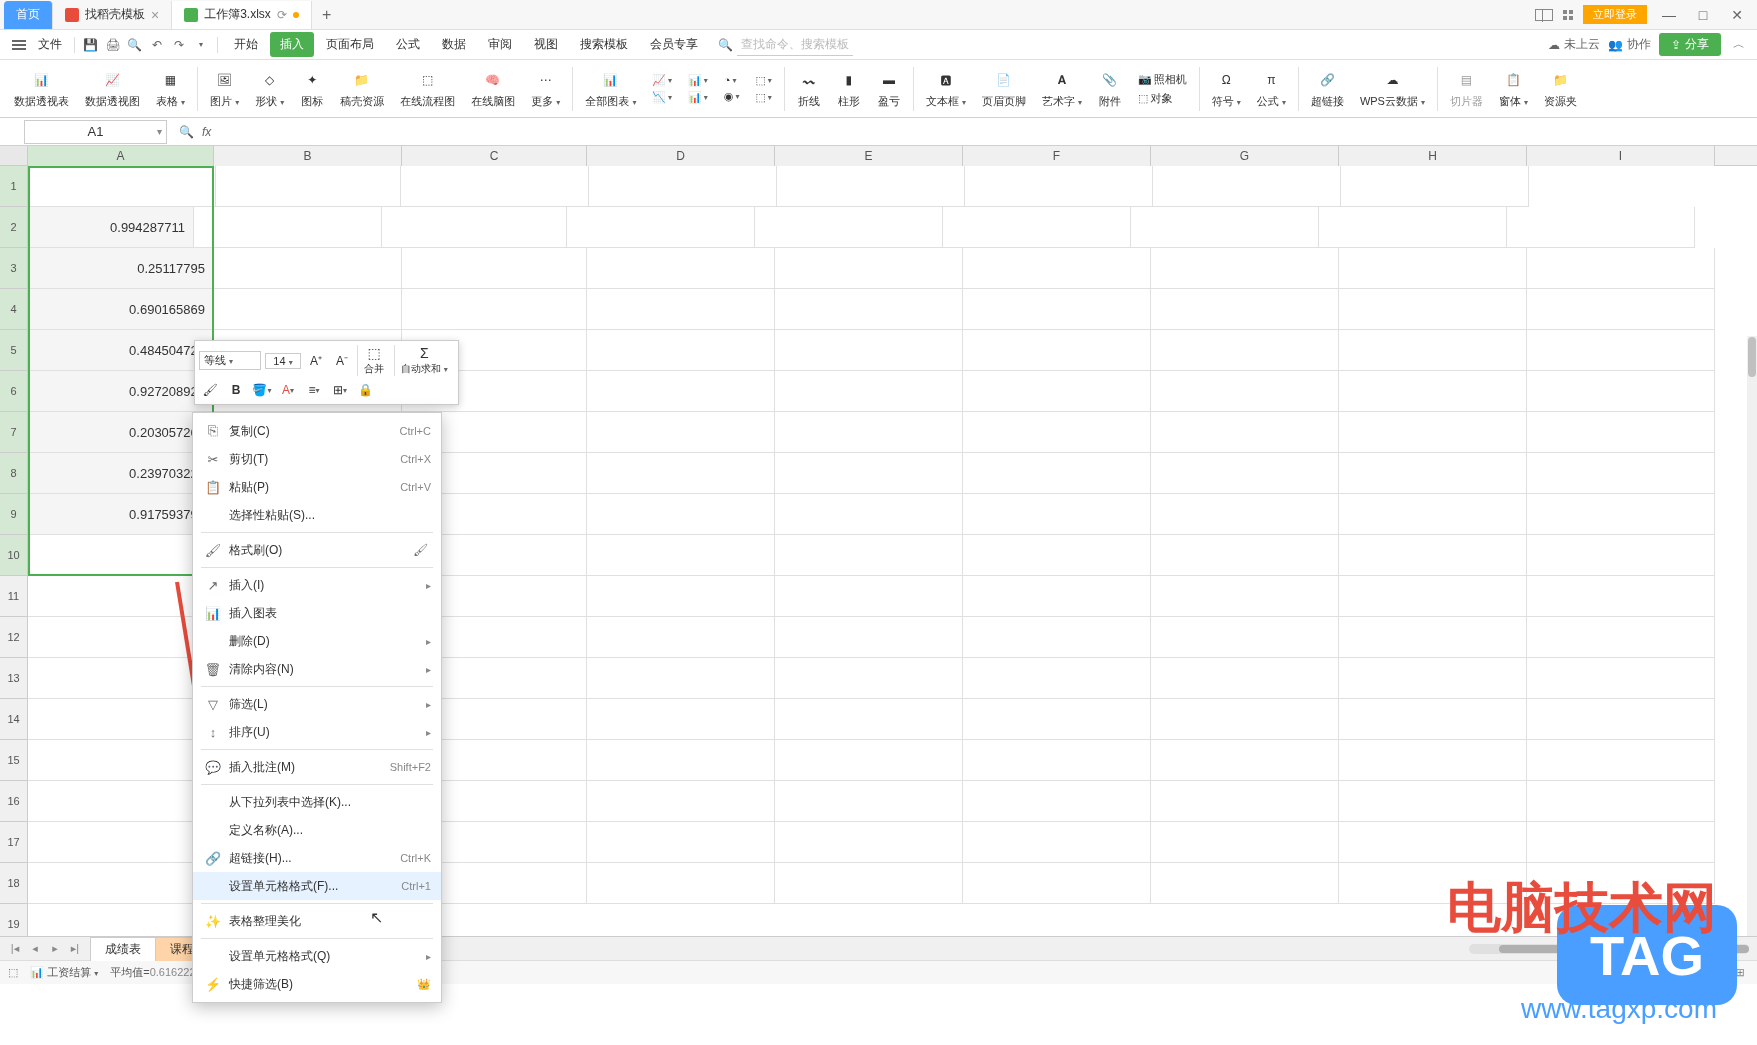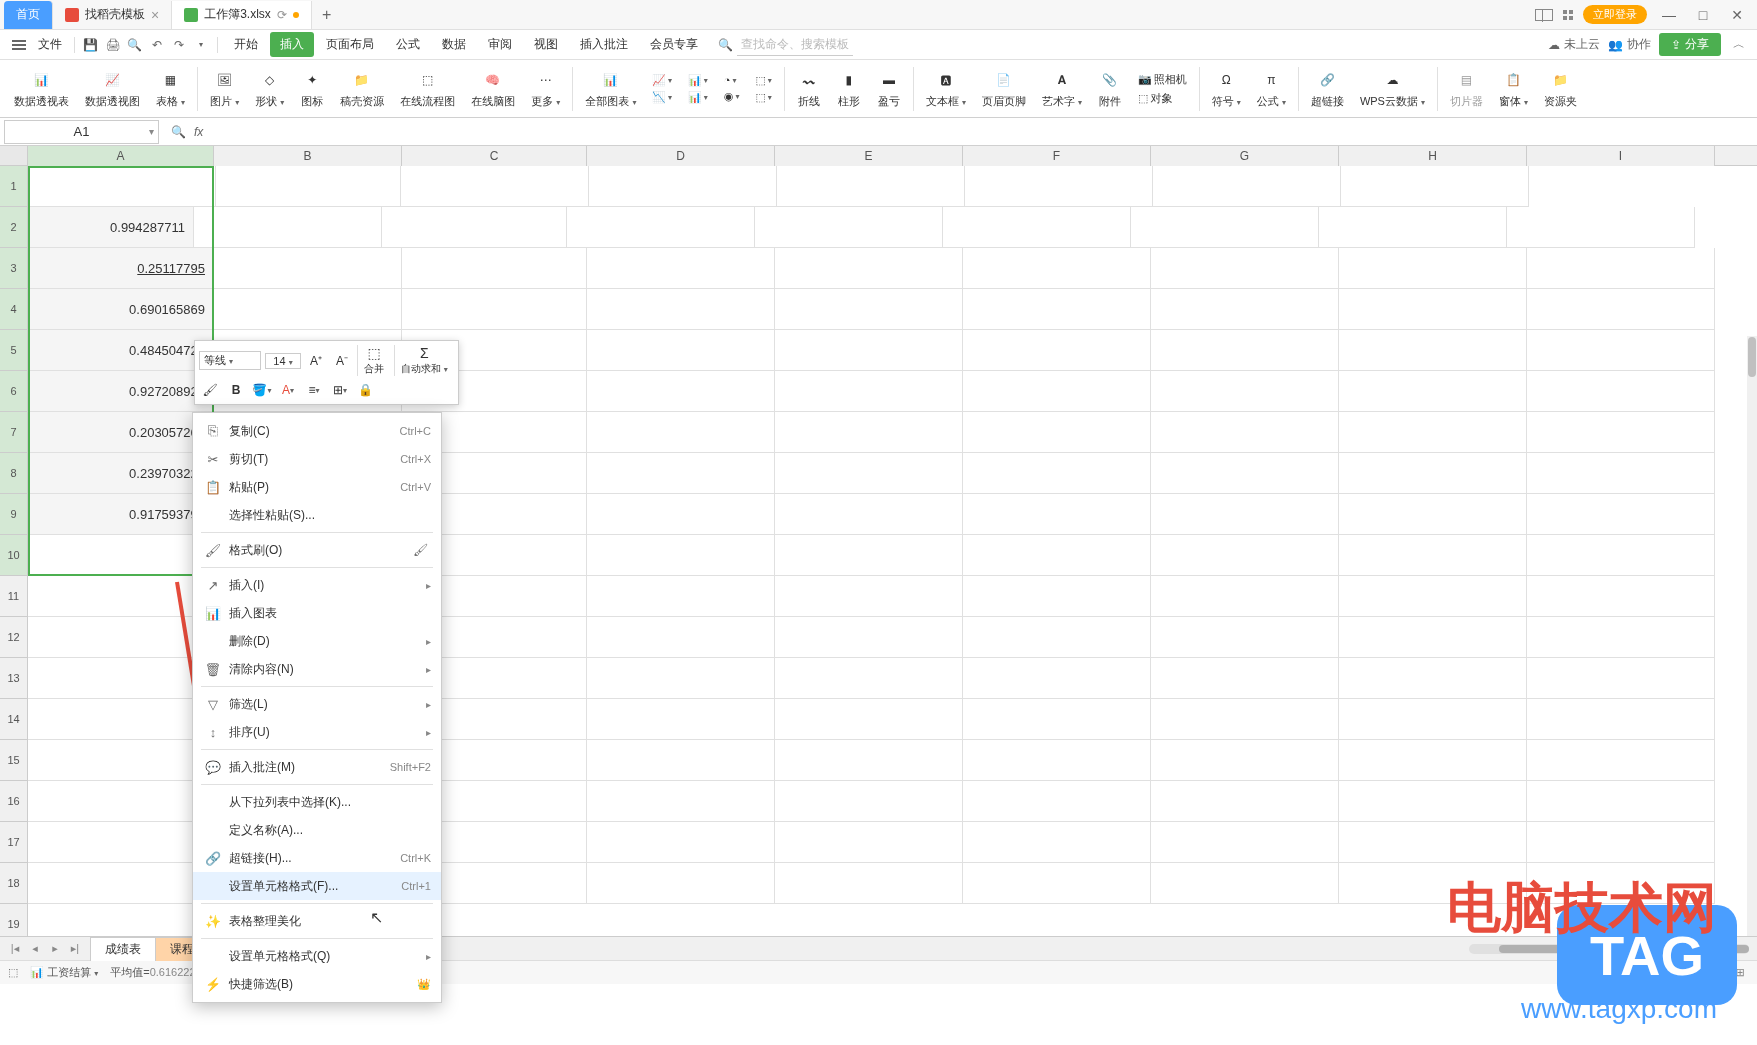--- a/index.html
+++ b/index.html
@@ -10,21 +10,21 @@
 .tab{height:28px;padding:0 12px;display:flex;align-items:center;gap:6px;border-right:1px solid #e0e0e0;cursor:pointer;position:relative;}
 .tab.home{background:#4a9eff;color:#fff;border-radius:4px 4px 0 0;margin-left:4px;}
 .tab.active{background:#fff;}
 .tab-icon{width:14px;height:14px;display:inline-block;}
 .tab-icon.red{background:#e74c3c;border-radius:2px;}
 .tab-icon.green{background:#4caf50;border-radius:2px;}
 .tab-close{color:#999;font-size:14px;}
 .tab-dot{width:6px;height:6px;background:#ffa500;border-radius:50%;}
 .newtab{padding:0 10px;color:#666;font-size:16px;cursor:pointer;}
 .titlebar-right{margin-left:auto;display:flex;align-items:center;gap:10px;padding-right:8px;}
-.login-btn{background:#ffa500;color:#fff;padding:2px 10px;border-radius:10px;font-size:11px;cursor:pointer;}
+.login-btn{background:#ffa500;color:#fff;padding:2px 10px;border-radius:0;font-size:11px;cursor:pointer;}
 .win-btn{width:24px;height:24px;display:flex;align-items:center;justify-content:center;color:#666;cursor:pointer;font-size:14px;}
 .tr-icon{width:16px;height:16px;border:1px solid #888;display:inline-block;}
 
 
 .menubar{height:30px;background:#fff;display:flex;align-items:center;gap:2px;padding:0 8px;border-bottom:1px solid #e0e0e0;justify-content:flex-end;}
 .hamburger{display:flex;flex-direction:column;gap:2px;cursor:pointer;padding:4px;}
 .hamburger span{width:14px;height:2px;background:#666;}
 .menu-file{font-size:12px;color:#333;padding:0 6px;cursor:pointer;}
 .qa-icon{width:20px;height:20px;display:flex;align-items:center;justify-content:center;color:#666;cursor:pointer;}
 .qa-sep{width:1px;height:16px;background:#ddd;margin:0 4px;}
@@ -41,21 +41,21 @@
 .ribbon-group{display:flex;flex-direction:column;align-items:center;justify-content:center;gap:2px;padding:2px 6px;cursor:pointer;}
 .ribbon-group .ri{width:24px;height:24px;display:flex;align-items:center;justify-content:center;}
 .ribbon-group .rl{font-size:11px;color:#333;white-space:nowrap;}
 .ribbon-sep{width:1px;height:44px;background:#e0e0e0;margin:0 2px;}
 .ribbon-stack{display:flex;flex-direction:column;gap:2px;padding:2px;}
 .ribbon-stack .rs{display:flex;align-items:center;gap:2px;font-size:11px;cursor:pointer;padding:1px 4px;}
 .dd{font-size:8px;color:#666;}
 
 
 .fbar{height:28px;display:flex;align-items:center;border-bottom:1px solid #d0d0d0;}
-.namebox{width:155px;height:24px;border:1px solid #ccc;margin-left:4px;display:flex;align-items:center;padding:0 6px;justify-content:center;position:relative;font-size:13px;}
+.namebox{width:143px;height:24px;border:1px solid #ccc;margin-left:24px;display:flex;align-items:center;padding:0 6px;justify-content:center;position:relative;font-size:13px;}
 .namebox .ddarr{position:absolute;right:4px;color:#888;font-size:10px;}
 .fbar-icons{display:flex;gap:8px;padding:0 12px;color:#666;}
 .formula-input{flex:1;padding:0 6px;font-size:13px;color:#333;}
 
 
 .grid-area{position:relative;height:790px;overflow:hidden;}
 .col-headers{height:20px;display:flex;background:#f0f0f0;border-bottom:1px solid #ccc;}
 .corner{width:28px;height:20px;background:#e8e8e8;border-right:1px solid #ccc;border-bottom:1px solid #ccc;}
 .colh{height:20px;border-right:1px solid #ccc;display:flex;align-items:center;justify-content:center;font-size:12px;color:#555;background:#f0f0f0;}
 .colh.sel{background:#d4e8d4;}
@@ -172,21 +172,21 @@
   <span class="qa-icon">↷</span>
   <span class="qa-icon dd">▾</span>
   <span class="qa-sep"></span>
   <span class="ribbon-tab">开始</span>
   <span class="ribbon-tab active">插入</span>
   <span class="ribbon-tab">页面布局</span>
   <span class="ribbon-tab">公式</span>
   <span class="ribbon-tab">数据</span>
   <span class="ribbon-tab">审阅</span>
   <span class="ribbon-tab">视图</span>
-  <span class="ribbon-tab">插入批注</span>
+  <span class="ribbon-tab">搜索模板</span>
   <span class="ribbon-tab">会员专享</span>
   <div class="search-box">
     <span>🔍</span>
     <span class="search-wrap"><span style="color:#bbb;">查找命令、搜索模板</span></span>
   </div>
   <div class="menubar-right">
     <span class="cloud-btn">☁ <span>未上云</span></span>
     <span class="cloud-btn">👥 <span>协作</span></span>
     <span class="share-btn">⇪ <span>分享</span></span>
     <span class="qa-icon">︿</span>
@@ -388,21 +388,21 @@
           <div class="cell" style="width: 188px;"></div>
           <div class="cell" style="width: 185px;"></div>
           <div class="cell" style="width: 188px;"></div>
           <div class="cell" style="width: 188px;"></div>
           <div class="cell" style="width: 188px;"></div>
           <div class="cell" style="width: 188px;"></div>
           <div class="cell" style="width: 188px;"></div>
           <div class="cell" style="width: 188px;"></div>
         </div>
         <div class="row">
-          <div class="cell sel" style="width: 186px; text-decoration: underline;">0.25117795</div>
+          <div class="cell sel" style="width: 186px;">0.25117795</div>
           <div class="cell" style="width: 188px;"></div>
           <div class="cell" style="width: 185px;"></div>
           <div class="cell" style="width: 188px;"></div>
           <div class="cell" style="width: 188px;"></div>
           <div class="cell" style="width: 188px;"></div>
           <div class="cell" style="width: 188px;"></div>
           <div class="cell" style="width: 188px;"></div>
           <div class="cell" style="width: 188px;"></div>
         </div>
         <div class="row">

